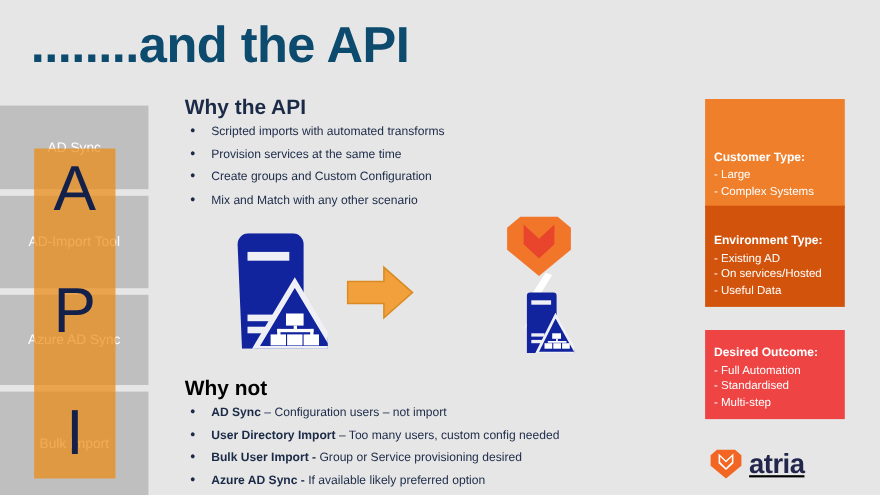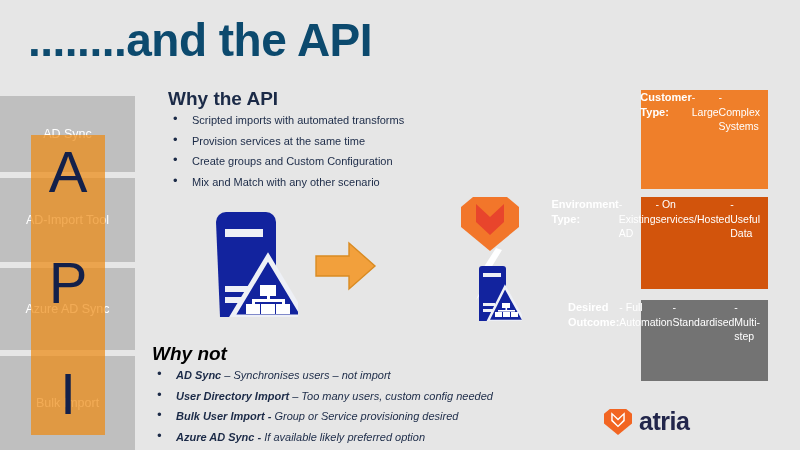--- a/index.html
+++ b/index.html
@@ -111,24 +111,23 @@
     position: absolute;
     left: 5px;
     top: -1px;
     font-size: 13px;
     color: #1b2a47;
   }
 
   
   #why-not {
     position: absolute;
-    left: 152px;
+    left: 168px;
     top: 345px;
     width: 445px;
-    font-style: italic;
   }
   #why-not .lead { font-weight: bold; }
 
   
   #server-icon {
     position: absolute;
     left: 212px;
     top: 212px;
   }
   #flow-arrow {
@@ -154,44 +153,46 @@
 
   
   .info-box {
     position: absolute;
     left: 641px;
     width: 127px;
     color: #ffffff;
     box-sizing: border-box;
     padding: 0 8px 8px 8px;
     display: flex;
-    flex-direction: row;
+    flex-direction: column;
     justify-content: flex-end;
   }
   .info-box .ib-title {
     font-size: 11px;
     font-weight: bold;
     line-height: 15px;
     margin-bottom: 1px;
   }
   .info-box .ib-line {
     font-size: 10.5px;
     line-height: 14.5px;
   }
   #box-customer-type    { top: 90px;  height: 99px;  background: #ef7f2a; }
-  #box-environment-type { top: 197px; height: 92px;  background: #d2540c; justify-content: flex-end; }
-  #box-desired-outcome  { top: 300px; height: 81px;  background: #737373; }
+  #box-environment-type { top: 187px; height: 92px;  background: #d2540c; justify-content: flex-end; }
+  #box-desired-outcome  { top: 300px; height: 81px;  background: #ef4444; }
 
   
   #atria-logo {
     position: absolute;
-    left: 603px;
+    left: 645px;
     top: 408px;
     display: flex;
+    align-items: center;
     gap: 6px;
+    text-decoration: underline;
   }
   #atria-wordmark {
     font-size: 25px;
     font-weight: bold;
     color: #22264b;
     letter-spacing: -0.5px;
     line-height: 26px;
   }
 </style>
 </head>
@@ -228,21 +229,21 @@
       <li>Scripted imports with automated transforms</li>
       <li>Provision services at the same time</li>
       <li>Create groups and Custom Configuration</li>
       <li>Mix and Match with any other scenario</li>
     </ul>
   </div>
 
   <div id="why-not">
     <p class="block-heading">Why not</p>
     <ul class="bullets">
-      <li><span class="lead">AD Sync</span><span> – Synchronises users – not import</span></li>
+      <li><span class="lead">AD Sync</span><span> – Configuration users – not import</span></li>
       <li><span class="lead">User Directory Import</span><span> – Too many users, custom config needed</span></li>
       <li><span class="lead">Bulk User Import -</span><span>  Group or Service provisioning desired</span></li>
       <li><span class="lead">Azure AD Sync  -</span><span> If available likely preferred option</span></li>
     </ul>
   </div>
 
   <svg id="server-icon" width="86" height="105" viewBox="0 0 86 105">
     <path d="M4 10 a10 10 0 0 1 10 -10 h40 a10 10 0 0 1 10 10 v95 h-56 z" fill="#12239e"></path>
     <rect x="13" y="17" width="38" height="8" fill="#eef0f6"></rect>
     <rect x="13" y="74" width="24" height="6" fill="#eef0f6"></rect>

